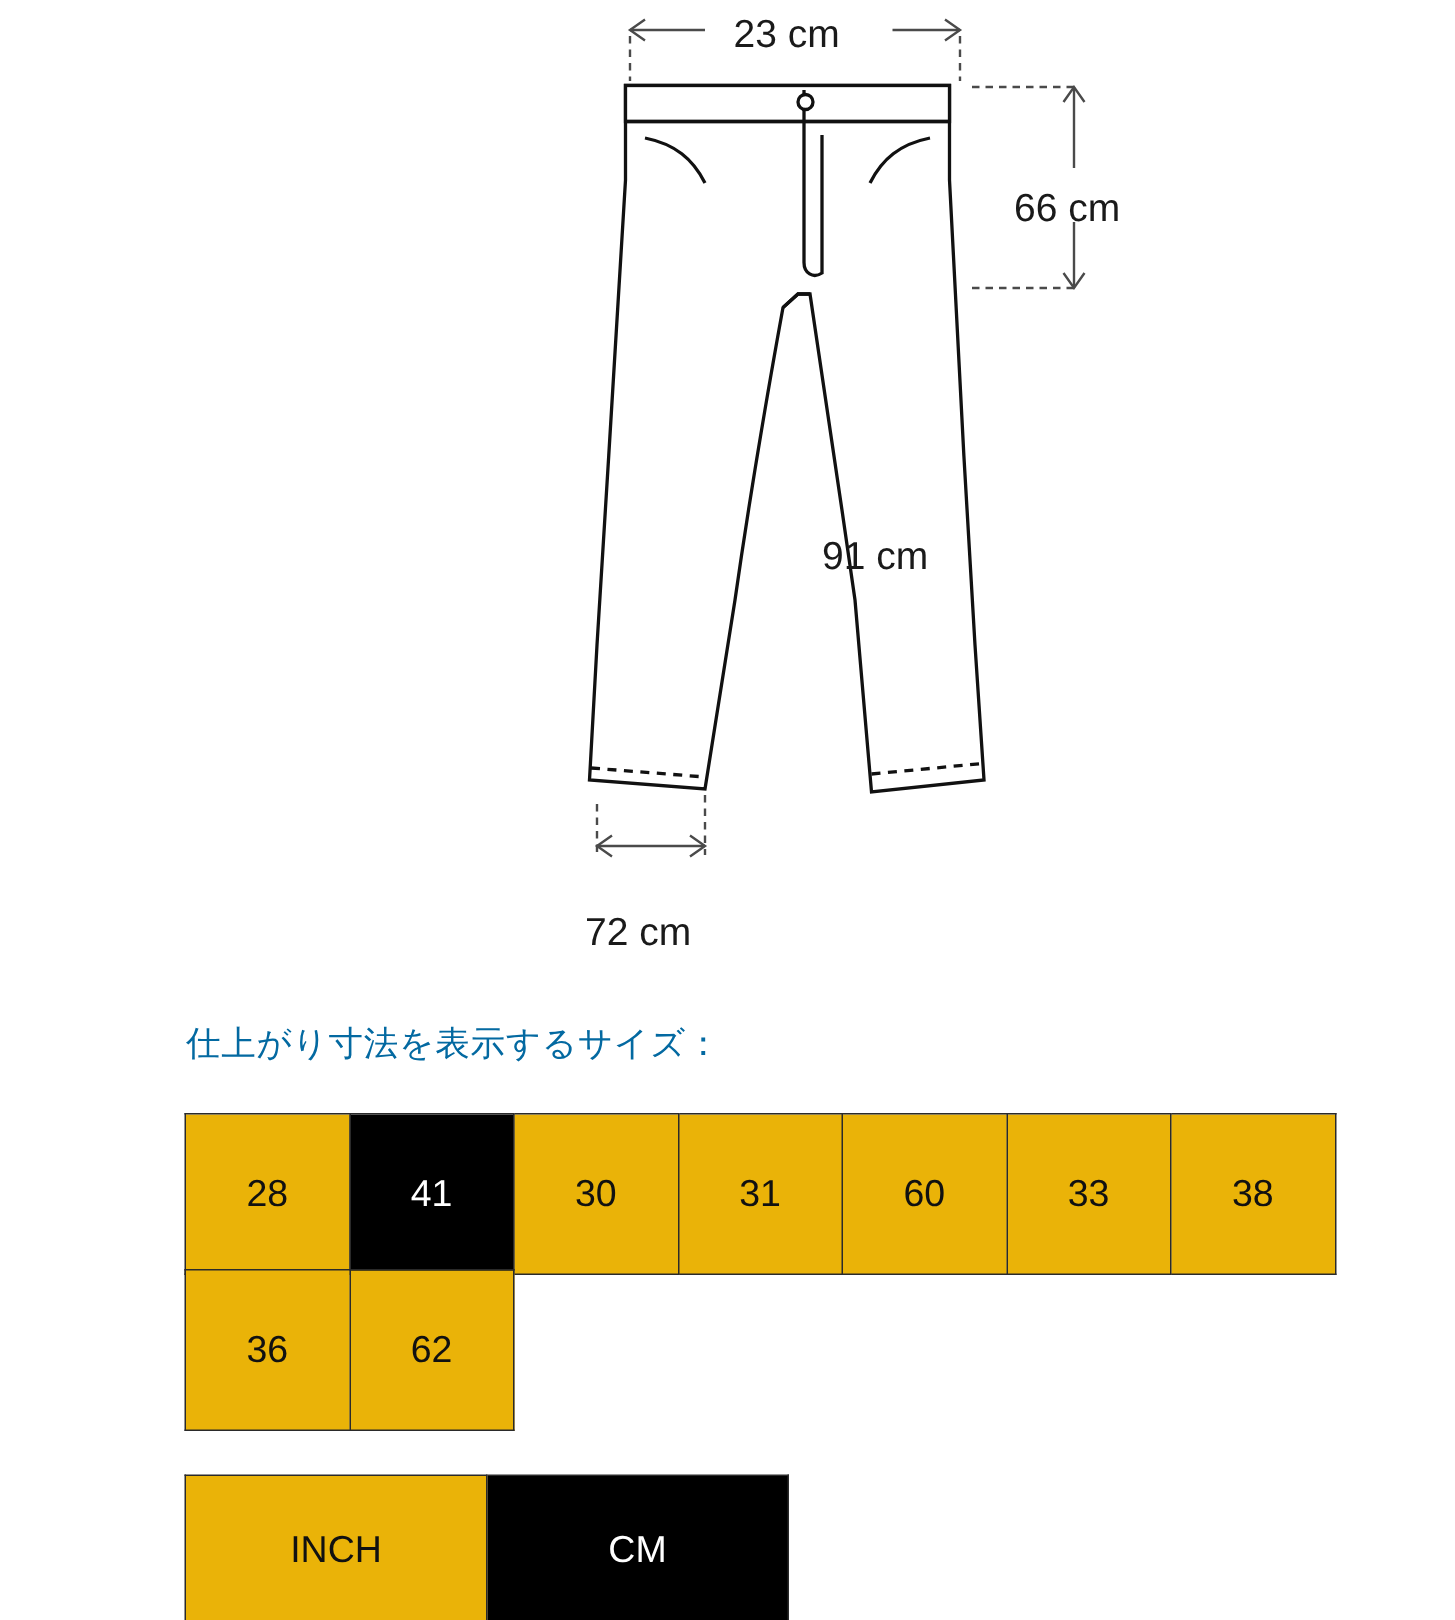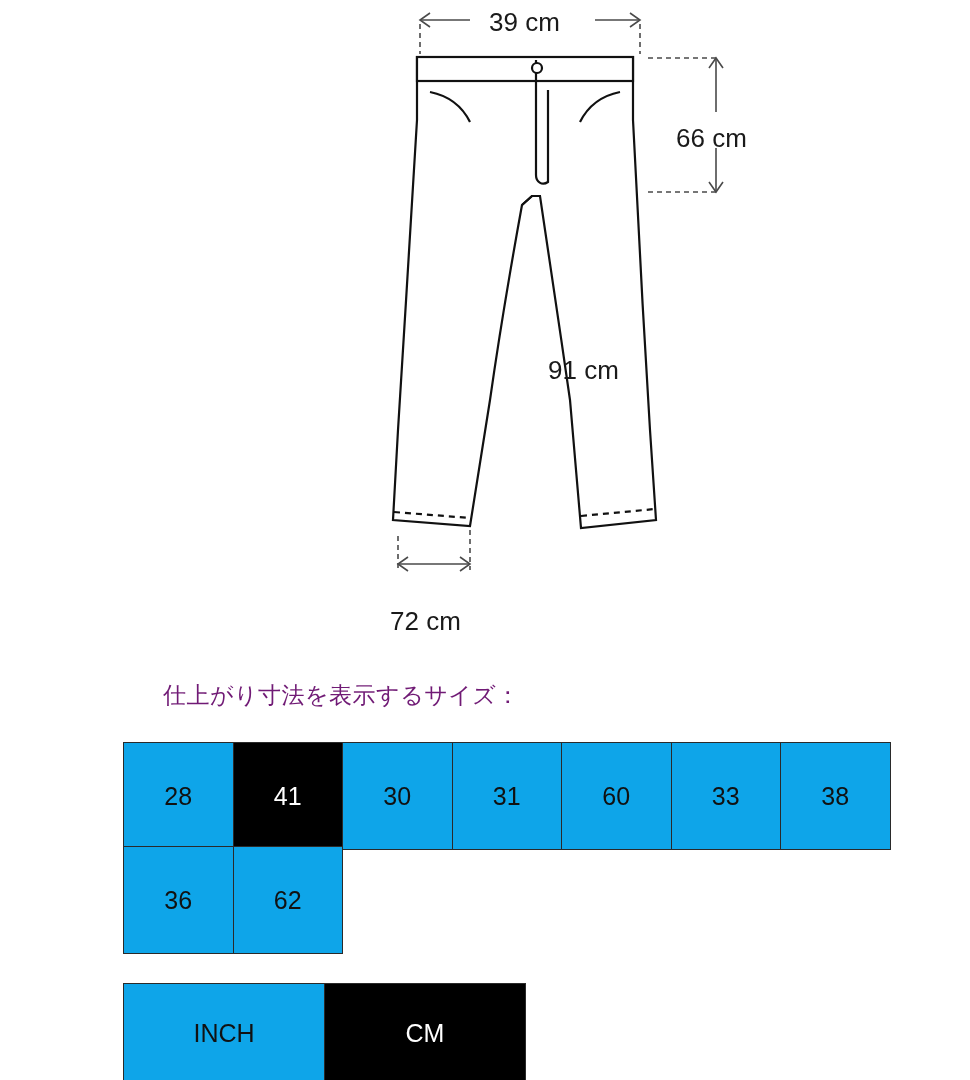--- a/index.html
+++ b/index.html
@@ -36,38 +36,37 @@
   #label-rise  { left: 676px; top: 123px; }
   #label-inseam{ left: 548px; top: 355px; }
   #label-hem   { left: 390px; top: 606px; }
 
   
   .caption {
     position: absolute;
     left: 124px;
     top: 680px;
     font-size: 23px;
-    color: #701a75;
+    color: #0369a1;
     letter-spacing: 0.5px;
-    margin-left: 39px;
   }
 
   
   .size-table {
     position: absolute;
     border-collapse: collapse;
     table-layout: fixed;
   }
   .size-table td {
     border: 1px solid #2a2a2a;
     text-align: center;
     vertical-align: middle;
     font-size: 25px;
     color: #111111;
-    background: #0ea5e9;
+    background: #eab308;
     height: 104px;
   }
   .size-table td.sel {
     background: #000000;
     color: #ffffff;
   }
 
   #table-inch-row1 { left: 123px; top: 742px; width: 746px; }
   #table-inch-row1 td { width: 106.5px; }
 
@@ -135,21 +134,21 @@
       <path d="M430,92 C450,96 462,106 470,122" fill="none"></path>
       <path d="M620,92 C600,96 588,106 580,122" fill="none"></path>
 
       <path d="M394,512 L470,518" fill="none" stroke-dasharray="6,5"></path>
       <path d="M581,516 L655,509" fill="none" stroke-dasharray="6,5"></path>
 
       <path d="M522,205 L532,196 L540,196" fill="none"></path>
     </g>
   </svg>
 
-  <div class="dim-label" id="label-waist">39 cm</div>
+  <div class="dim-label" id="label-waist">23 cm</div>
   <div class="dim-label" id="label-rise">66 cm</div>
   <div class="dim-label" id="label-inseam">91 cm</div>
   <div class="dim-label" id="label-hem">72 cm</div>
 </div>
 
 <div class="caption">仕上がり寸法を表示するサイズ：</div>
 
 <table class="size-table" id="table-inch-row1">
   <tbody>
       <tr>

